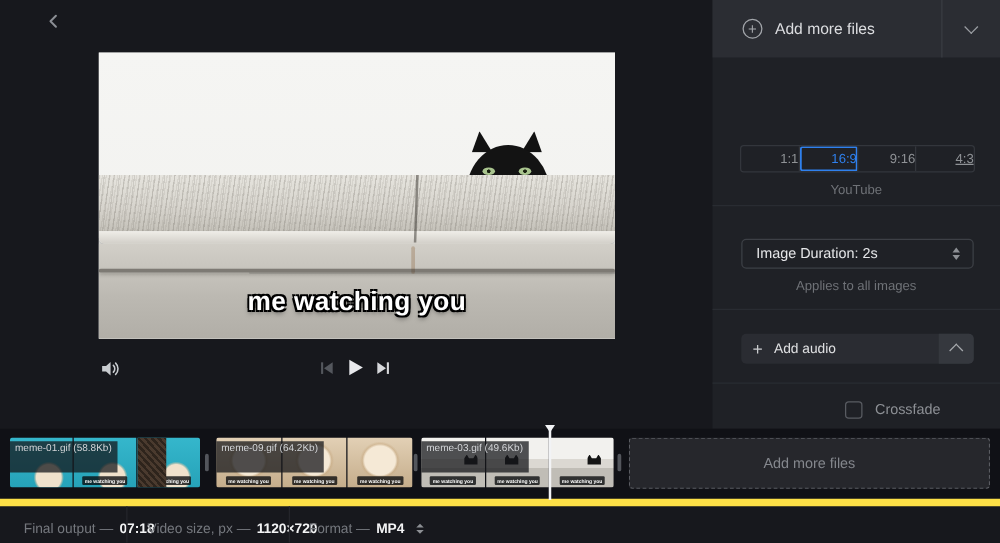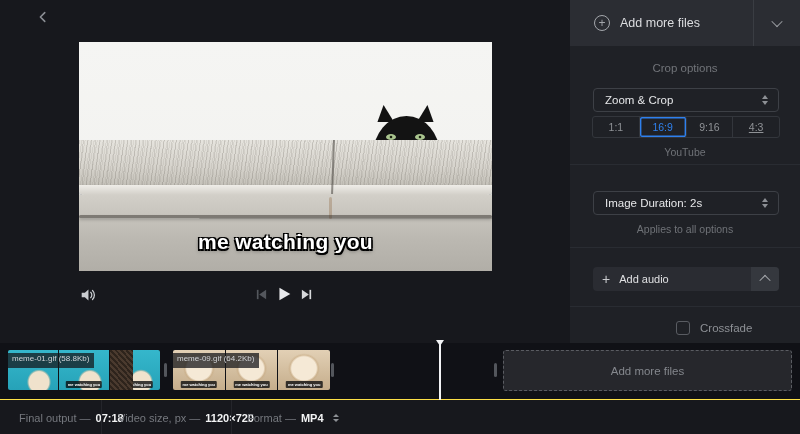--- a/index.html
+++ b/index.html
@@ -51,21 +51,21 @@
   .chev.up { transform:rotate(-135deg) translate(-1px,-1px); border-color:#a7aaae; }
 
   .sb-title { position:absolute; left:0; width:230px; text-align:center; color:#717479; font-size:11.5px; }
   .sb-select { position:absolute; left:23px; width:186px; height:24px; border:1px solid #3d4046; border-radius:4px; background:transparent; color:#e6e7e9; font-size:11.5px; display:flex; align-items:center; padding-left:11px; cursor:pointer; }
   .stepper { position:absolute; right:10px; top:50%; transform:translateY(-50%); display:flex; flex-direction:column; gap:2px; align-items:center; }
   .stepper i { display:block; width:0; height:0; border-left:3.5px solid transparent; border-right:3.5px solid transparent; }
   .stepper .t-up { border-bottom:4px solid #8d9095; }
   .stepper .t-dn { border-top:4px solid #8d9095; }
 
   .ratio-row { position:absolute; left:22px; top:116px; width:188px; height:22px; display:flex; border:1px solid #33363c; border-radius:3px; overflow:hidden; }
-  .ratio-btn { flex:1; background:transparent; border:none; border-right:1px solid #33363c; color:#8f9296; font-size:10.5px; cursor:pointer; font-family:inherit; }
+  .ratio-btn { flex:1; background:transparent; border:none; border-right:1px solid #33363c; color:#8f9296; font-size:10.5px; cursor:pointer; font-family:inherit;text-align:right; }
   .ratio-btn:last-child { border-right:none;text-decoration:underline; }
   .ratio-btn.selected { box-shadow:inset 0 0 0 1.4px #2f80ed; color:#2f80ed; border-radius:2px; }
 
   .sb-divider { position:absolute; left:0; width:230px; height:0; border-top:1px solid #292c32; }
 
   .audio-box { position:absolute; left:23px; top:267px; width:186px; height:24px; background:#2a2c32; border-radius:4px; display:flex; align-items:center; cursor:pointer; }
   .audio-plus { color:#c9cbce; font-size:14px; font-weight:400; margin-left:9px; line-height:1; }
   .audio-label { color:#dfe0e2; font-size:11px; margin-left:9px; }
   .audio-chevron-cell { position:absolute; right:0; top:0; width:28px; height:24px; background:#35383e; border-radius:0 4px 4px 0; display:flex; align-items:center; justify-content:center; cursor:pointer; }
 
@@ -84,30 +84,30 @@
   .clip1 .frame::before { content:""; position:absolute; inset:0; background:radial-gradient(55% 72% at 62% 80%, #f0e2cc 0 36%, rgba(220,200,170,.55) 40%, transparent 44%); }
   .clip1 .frame:nth-child(3)::after { content:""; position:absolute; left:0; top:0; width:46%; height:100%; background:repeating-linear-gradient(48deg,#4a3a2e 0 2px,#2e241c 2px 4px); }
   .clip2 .frame { background:linear-gradient(180deg,#e2d0b5,#c5ad8b); }
   .clip2 .frame::before { content:""; position:absolute; inset:0; background:radial-gradient(62% 76% at 50% 46%, #f5e9d6 0 38%, rgba(200,170,130,.5) 44%, transparent 50%); }
   .clip3 .frame { background:linear-gradient(180deg,#f2f1ee 0 44%, #dbd8d2 44% 62%, #c0bdb6 62% 100%); }
   .clip3 .frame::after { content:""; position:absolute; top:34%; width:11px; height:8px; background:#141414; clip-path:polygon(0 100%,0 38%,18% 0,34% 38%,66% 38%,82% 0,100% 38%,100% 100%); }
   .clip3 .frame:nth-child(1)::after { left:68%; }
   .clip3 .frame:nth-child(2)::after { left:30%; }
   .clip3 .frame:nth-child(3)::after { left:58%; }
   .cap { position:absolute; bottom:2px; left:50%; transform:translateX(-50%); background:rgba(8,9,11,.78); color:#fff; font-size:4px; line-height:5px; padding:1px 2px; border-radius:1px; white-space:nowrap; font-weight:bold; }
-  .clip-label { position:absolute; top:3px; left:0; background:rgba(20,22,25,.74); color:#d3d5d8; font-size:8px; line-height:10px; padding:1px 5px 4px 4px; white-space:nowrap; max-width:82%; overflow:hidden; z-index:2;text-align:right; }
+  .clip-label { position:absolute; top:3px; left:0; background:rgba(20,22,25,.74); color:#d3d5d8; font-size:8px; line-height:10px; padding:1px 5px 14px 4px; white-space:nowrap; max-width:82%; overflow:hidden; z-index:2;text-align:right; }
   .handle { position:absolute; top:20px; width:3px; height:14px; border-radius:2px; background:#53565c; cursor:col-resize; }
   .h1 { left:164px; } .h2 { left:331px; } .h3 { left:494px; }
   .playhead { position:absolute; left:434px; top:-3px; width:11px; height:60px; z-index:6; cursor:ew-resize; }
   .ph-line { position:absolute; left:5px; top:3px; width:1.6px; height:57px; background:#f2f3f5; }
   .ph-pin { position:absolute; left:2px; top:0; width:0; height:0; border-left:4px solid transparent; border-right:4px solid transparent; border-top:6px solid #f2f3f5; }
   .tl-addmore { position:absolute; left:503px; top:7px; width:289px; height:41px; background:#26272c; border:1px dashed #5a5c62; border-radius:3px; display:flex; align-items:center; justify-content:center; color:#84878d; font-size:11.5px; cursor:pointer; }
 
   
-  .bottombar { position:absolute; left:0; top:399px; width:800px; height:35px; background:#17181d; border-top:1px solid #fde047; }
+  .bottombar { position:absolute; left:0; top:399px; width:800px; height:35px; background:#17181d; border-top:6px solid #fde047; }
   .stat { position:absolute; top:0; height:35px; display:flex; align-items:center; gap:5px; font-size:11px; color:#75787e; white-space:nowrap; }
   .stat b { color:#f2f3f4; font-weight:bold; font-size:11px; }
   .s1 { left:19px; } .s2 { left:118px; } .s3 { left:247px; }
   .bb-divider { position:absolute; top:0; width:1px; height:35px; background:#24252b; }
   .d1 { left:101px; } .d2 { left:231px; }
   .fmt-stepper { position:relative; display:flex; flex-direction:column; gap:2px; margin-left:4px; cursor:pointer; }
   .fmt-stepper i { display:block; width:0; height:0; border-left:3px solid transparent; border-right:3px solid transparent; }
   .fmt-stepper .t-up { border-bottom:3.5px solid #8d9095; }
   .fmt-stepper .t-dn { border-top:3.5px solid #8d9095; }
 </style>
@@ -167,49 +167,41 @@
 
   <div class="sidebar">
     <div class="sb-header">
       <span class="plus-circle">+</span>
       <span class="sb-header-label">Add more files</span>
       <span class="sb-header-right">
           <i class="chev down"></i>
         </span>
     </div>
 
-    <div class="sb-title" style="top:62px;">Crop options</div>
-
-    <div class="sb-select" style="top:88px;">
-      <span>Zoom &amp; Crop</span>
-      <span class="stepper">
-          <i class="t-up"></i>
-          <i class="t-dn"></i>
-        </span>
-    </div>
+
 
     <div class="ratio-row">
       <button class="ratio-btn">1:1</button>
       <button class="ratio-btn selected">16:9</button>
       <button class="ratio-btn">9:16</button>
       <button class="ratio-btn">4:3</button>
     </div>
 
     <div class="sb-title" style="top:146px; font-size:10.5px; color:#6f7277;">YouTube</div>
 
     <div class="sb-divider" style="top:164px;"></div>
 
     <div class="sb-select" style="top:191px;">
       <span>Image Duration: 2s</span>
       <span class="stepper">
           <i class="t-up"></i>
           <i class="t-dn"></i>
         </span>
     </div>
-    <div class="sb-title" style="top:223px; font-size:10.5px; color:#6f7277;">Applies to all options</div>
+    <div class="sb-title" style="top:223px; font-size:10.5px; color:#6f7277;">Applies to all images</div>
 
     <div class="sb-divider" style="top:247px;"></div>
 
     <div class="audio-box">
       <span class="audio-plus">+</span>
       <span class="audio-label">Add audio</span>
       <span class="audio-chevron-cell">
           <i class="chev up"></i>
         </span>
     </div>
@@ -242,20 +234,32 @@
       <div class="frame">
           <span class="cap">me watching you</span>
         </div>
       <div class="frame">
           <span class="cap">me watching you</span>
         </div>
       <span class="clip-label">meme-09.gif (64.2Kb)</span>
     </div>
     <span class="handle h2"></span>
 
+    <div class="clip clip3">
+      <div class="frame">
+          <span class="cap">me watching you</span>
+        </div>
+      <div class="frame">
+          <span class="cap">me watching you</span>
+        </div>
+      <div class="frame">
+          <span class="cap">me watching you</span>
+        </div>
+      <span class="clip-label">meme-03.gif (49.6Kb)</span>
+    </div>
     <span class="handle h3"></span>
 
     <div class="playhead">
       <span class="ph-pin"></span>
       <span class="ph-line"></span>
     </div>
 
     <div class="tl-addmore">
       <span>Add more files</span>
     </div>

